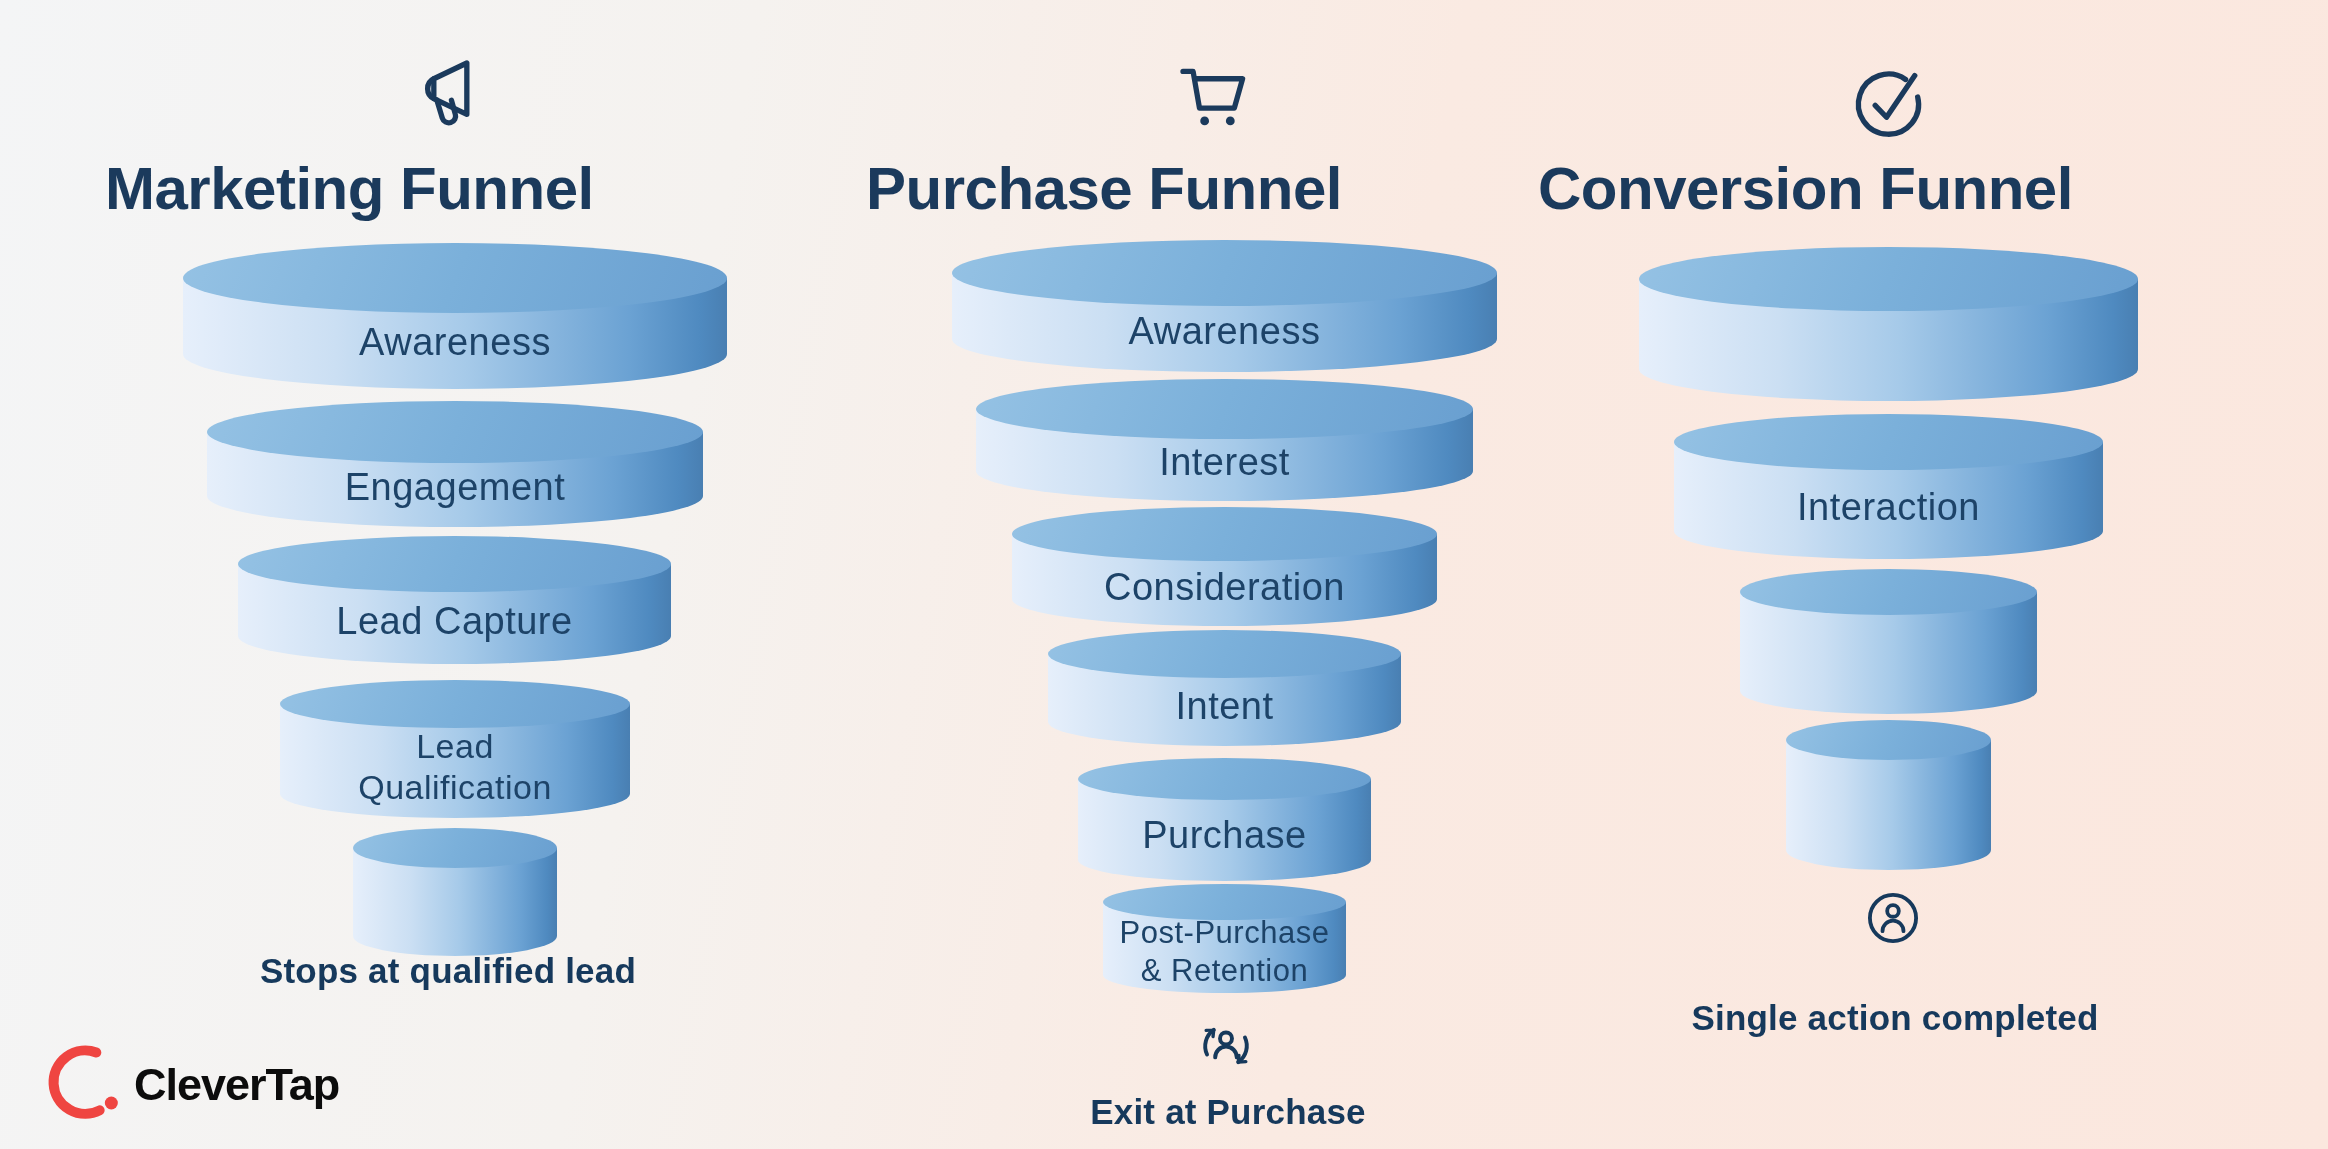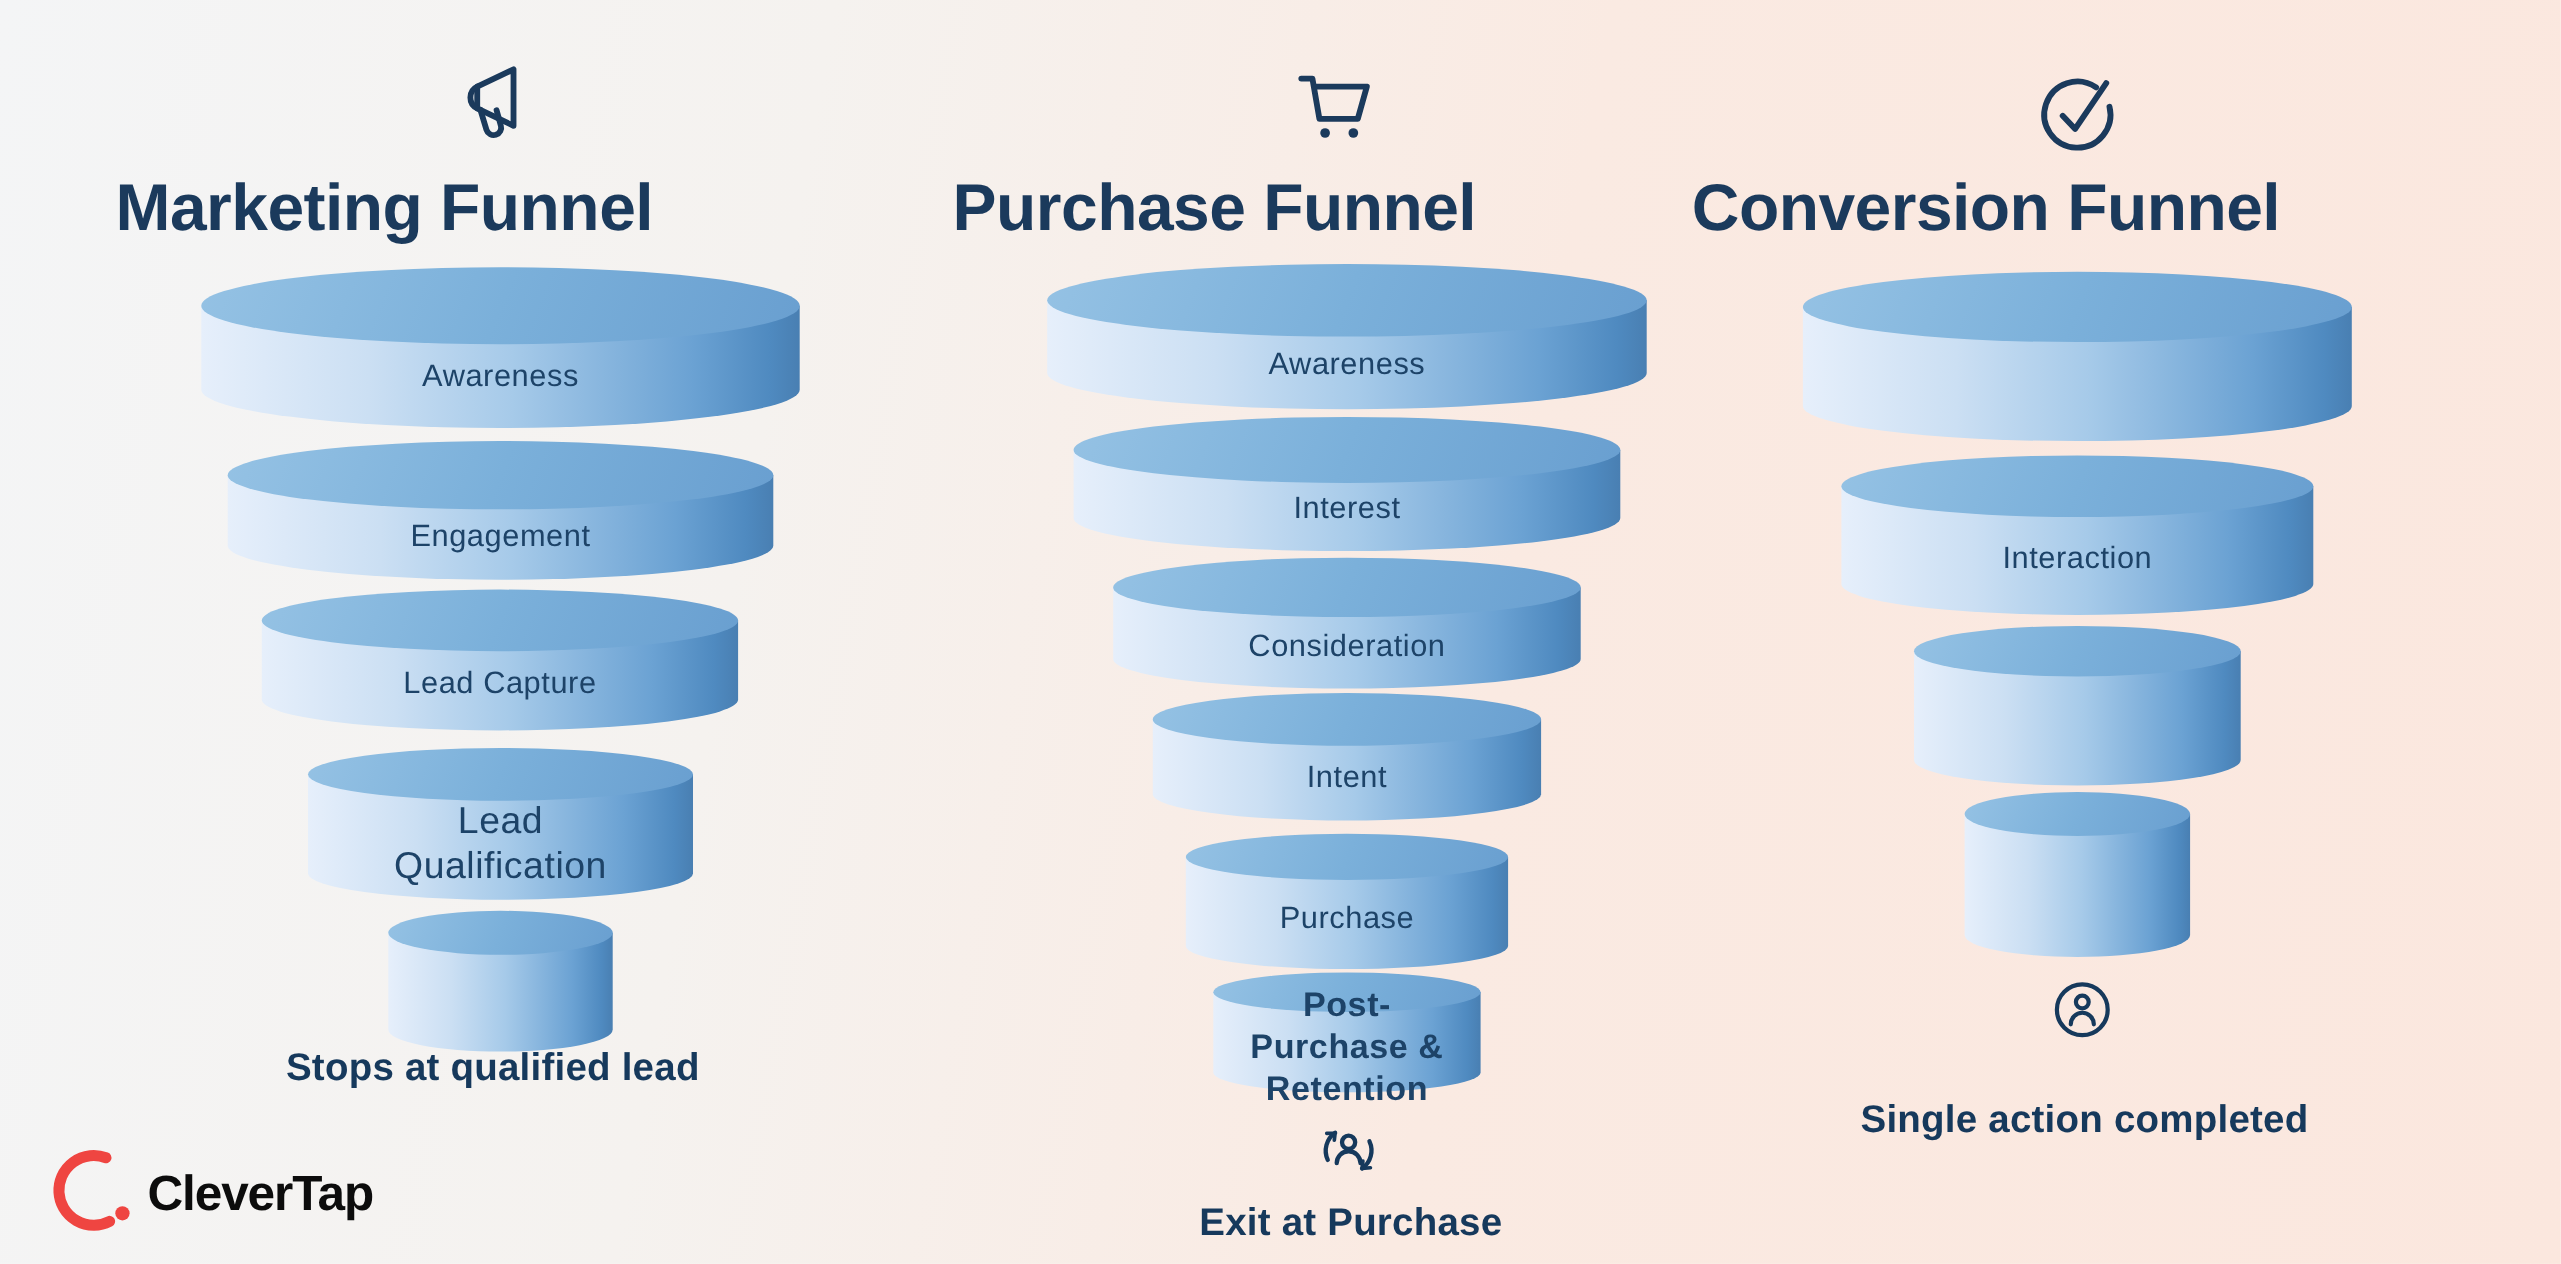--- a/index.html
+++ b/index.html
@@ -24,21 +24,21 @@
   }
   .disk .side{
     position:absolute;left:0;right:0;top:calc(var(--e)/2);bottom:0;z-index:1;
     background:linear-gradient(90deg,#e6effb 0%,#cbdff3 28%,#a6cae9 52%,#6ba2d3 82%,#4f8ac0 95%,#497fb2 100%);
     border-radius:0 0 50% 50% / 0 0 calc(var(--e)/2) calc(var(--e)/2);
   }
   .disk .stage-label{
     position:absolute;z-index:3;left:0;right:0;
     top:var(--e);bottom:calc(var(--e)*0.25);
     display:flex;align-items:center;justify-content:center;
-    text-align:center;color:#1d4368;font-size:28px;line-height:1.22;
+    text-align:center;color:#1d4368;font-size:38px;line-height:1.22;
     letter-spacing:0.5px;white-space:nowrap;
   }
   .disk .stage-label.wrap{white-space:normal;}
   .disk .stage-label.fs-34{font-size:34px;}
   .disk .stage-label.fs-36{font-size:36px;}
   .disk .stage-label.fs-31{font-size:31px;}
   .caption{
     position:absolute;width:600px;text-align:center;
     font-size:35px;font-weight:700;color:#16395c;letter-spacing:0.2px;
   }
@@ -139,21 +139,21 @@
   <div class="disk" style="left:1078px;top:758px;width:293px;height:123px;--e:42px;">
     <div class="lid"></div>
     <div class="side"></div>
     <div class="stage-label">
         <span>Purchase</span>
       </div>
   </div>
   <div class="disk" style="left:1103px;top:884px;width:243px;height:109px;--e:36px;">
     <div class="lid"></div>
     <div class="side"></div>
-    <div class="stage-label wrap fs-31" style="padding:0 14px;font-weight:bold;">
+    <div class="stage-label wrap fs-31" style="padding:0 14px;">
         <span>Post-Purchase &amp; Retention</span>
       </div>
   </div>
 
   <div class="foot-icon" style="left:1191px;top:1011px;">
     <svg viewBox="0 0 48 48" width="70" height="70" fill="none" stroke="#16395c" stroke-width="2.7" stroke-linecap="round" stroke-linejoin="round">
       <circle cx="24" cy="18.8" r="4.1"></circle>
       <path d="M16.6 31.8 a7.4 7.4 0 0 1 14.8 0"></path>
       <path d="M11 29.8 A13.6 13.6 0 0 1 15.6 12.9"></path>
       <path d="M15.6 12.9 l-5.2 0.4 M15.6 12.9 l-0.5 4.6" stroke-width="2.3"></path>

